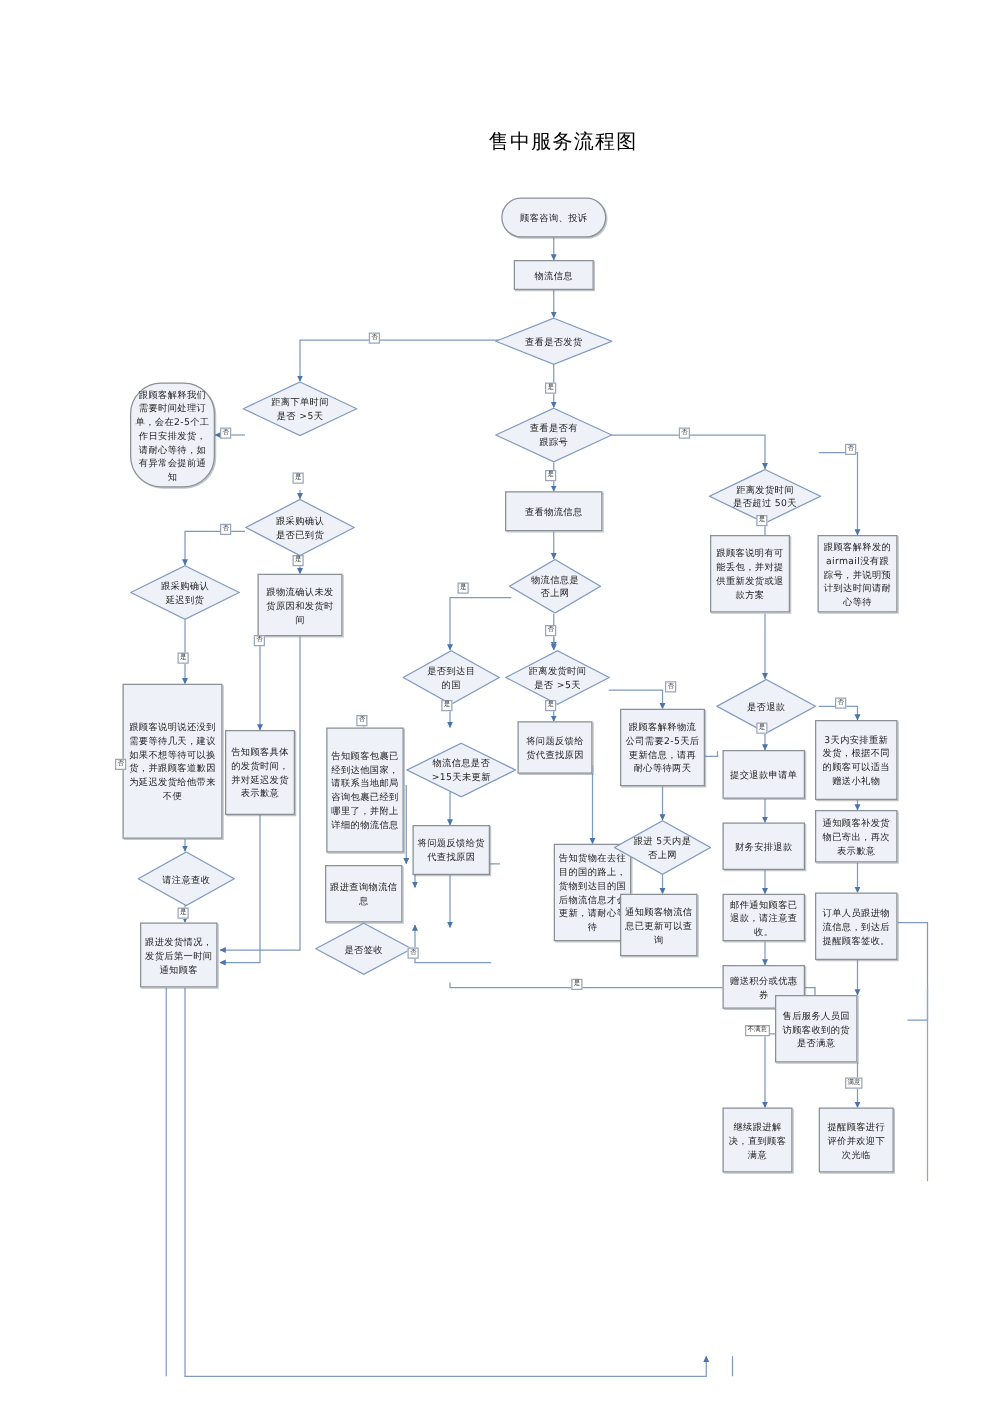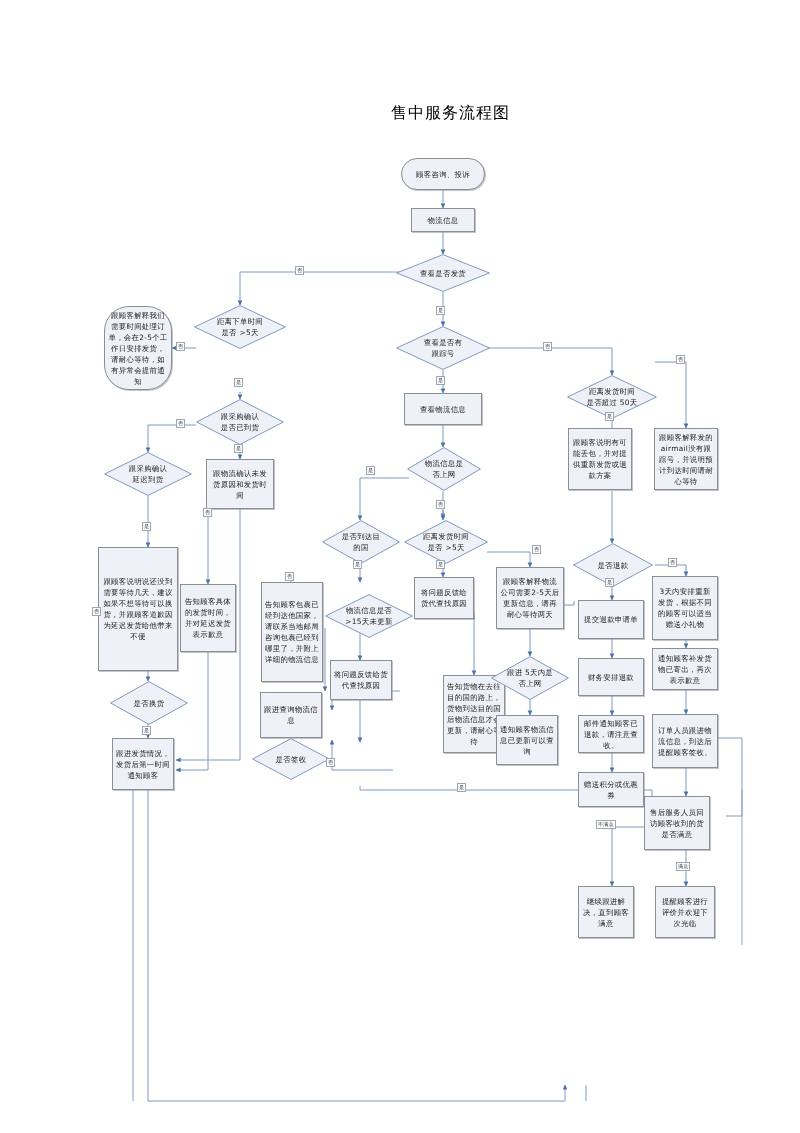--- a/index.html
+++ b/index.html
@@ -170,21 +170,21 @@
     </div>
   <div class="node proc" style="left:652px;top:576px;width:66px;height:64px;">
       <span>3天内安排重新发货，根据不同的顾客可以适当赠送小礼物</span>
     </div>
   <div class="node proc" style="left:652px;top:648px;width:66px;height:42px;">
       <span>通知顾客补发货物已寄出，再次表示歉意</span>
     </div>
   <div class="node proc" style="left:652px;top:714px;width:66px;height:54px;">
       <span>订单人员跟进物流信息，到达后提醒顾客签收。</span>
     </div>
-  <div class="node proc" style="left:644px;top:796px;width:66px;height:54px;">
+  <div class="node proc" style="left:620px;top:796px;width:66px;height:54px;">
       <span>售后服务人员回访顾客收到的货是否满意</span>
     </div>
   <div class="node proc" style="left:578px;top:886px;width:56px;height:52px;">
       <span>继续跟进解决，直到顾客满意</span>
     </div>
   <div class="node proc" style="left:655px;top:886px;width:60px;height:52px;">
       <span>提醒顾客进行评价并欢迎下次光临</span>
     </div>
 
   <div class="node dia" style="left:396px;top:254px;width:94px;height:38px;">
@@ -219,21 +219,21 @@
     <svg class="dshape" viewBox="0 0 88 44" preserveAspectRatio="none">
         <polygon points="44,0.6 87.4,22 44,43.4 0.6,22" fill="#eef1f8" stroke="#7f9ac0" stroke-width="1"></polygon>
       </svg>
     <div class="dtext" style="width:56%">跟采购确认延迟到货</div>
   </div>
 
   <div class="node dia" style="left:110px;top:681px;width:78px;height:44px;">
     <svg class="dshape" viewBox="0 0 78 44" preserveAspectRatio="none">
         <polygon points="39,0.6 77.4,22 39,43.4 0.6,22" fill="#eef1f8" stroke="#7f9ac0" stroke-width="1"></polygon>
       </svg>
-    <div class="dtext">是否换货</div>
+    <div class="dtext">请注意查收</div>
   </div>
 
   <div class="node dia" style="left:407px;top:447px;width:74px;height:44px;">
     <svg class="dshape" viewBox="0 0 74 44" preserveAspectRatio="none">
         <polygon points="37,0.6 73.4,22 37,43.4 0.6,22" fill="#eef1f8" stroke="#7f9ac0" stroke-width="1"></polygon>
       </svg>
     <div class="dtext" style="width:62%">物流信息是否上网</div>
   </div>
 
   <div class="node dia" style="left:322px;top:520px;width:78px;height:44px;">

